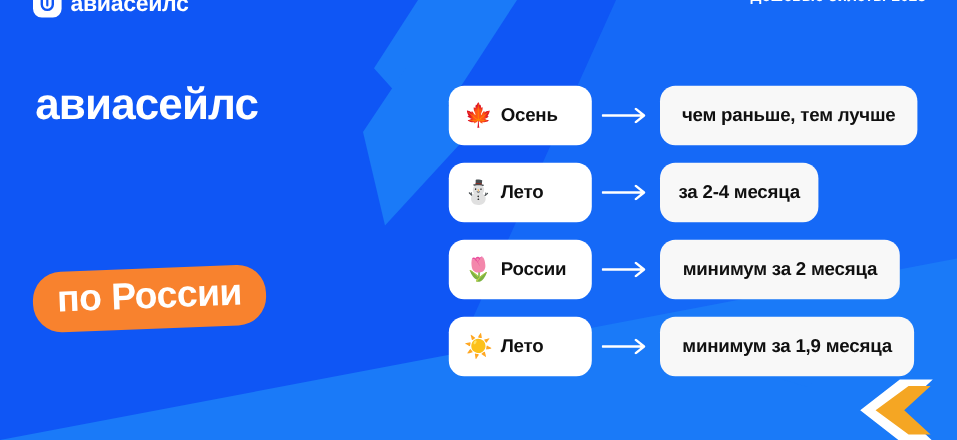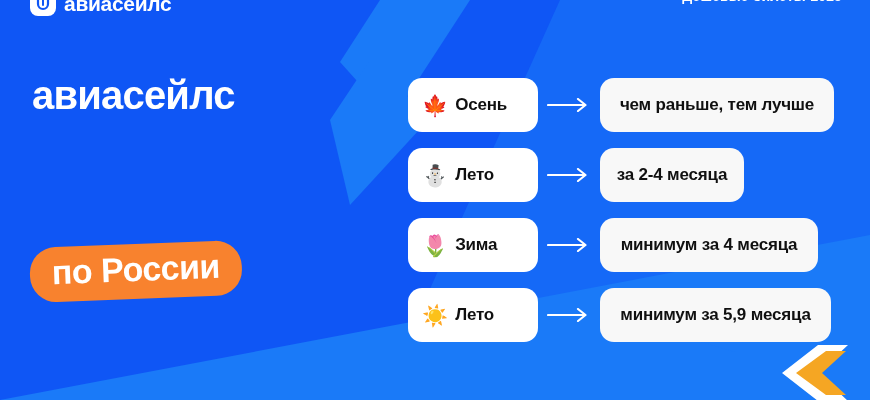--- a/index.html
+++ b/index.html
@@ -202,44 +202,44 @@
         </svg>
       </div>
       <div class="advice-card" style="width: 144px;">
         <span class="advice-text">за 2-4 месяца</span>
       </div>
     </div>
 
     <div class="row">
       <div class="season-card">
         <span class="season-emoji">🌷</span>
-        <span class="season-label">Зима</span>
+        <span class="season-label">России</span>
       </div>
       <div class="arrow">
         <svg width="44" height="14" viewBox="0 0 44 14" xmlns="http://www.w3.org/2000/svg">
           <path d="M1 7 H38 M31 1 L38.5 7 L31 13" fill="none" stroke="#ffffff" stroke-width="2.2" stroke-linecap="round" stroke-linejoin="round"></path>
         </svg>
       </div>
       <div class="advice-card" style="width: 218px;">
-        <span class="advice-text">минимум за 4 месяца</span>
+        <span class="advice-text">минимум за 2 месяца</span>
       </div>
     </div>
 
     <div class="row">
       <div class="season-card">
         <span class="season-emoji">☀️</span>
         <span class="season-label">Лето</span>
       </div>
       <div class="arrow">
         <svg width="44" height="14" viewBox="0 0 44 14" xmlns="http://www.w3.org/2000/svg">
           <path d="M1 7 H38 M31 1 L38.5 7 L31 13" fill="none" stroke="#ffffff" stroke-width="2.2" stroke-linecap="round" stroke-linejoin="round"></path>
         </svg>
       </div>
       <div class="advice-card" style="width: 231px;">
-        <span class="advice-text">минимум за 5,9 месяца</span>
+        <span class="advice-text">минимум за 1,9 месяца</span>
       </div>
     </div>
 
   </div>
 
   <div class="corner-mark">
     <svg width="130" height="66" viewBox="0 0 130 66" xmlns="http://www.w3.org/2000/svg">
       <polygon points="52,33 88,5 118,5 88,33 118,61 88,61" fill="#ffffff"></polygon>
       <polygon points="66,33 96,11 116,11 92,33 116,55 96,55" fill="#f5a623"></polygon>
     </svg>

